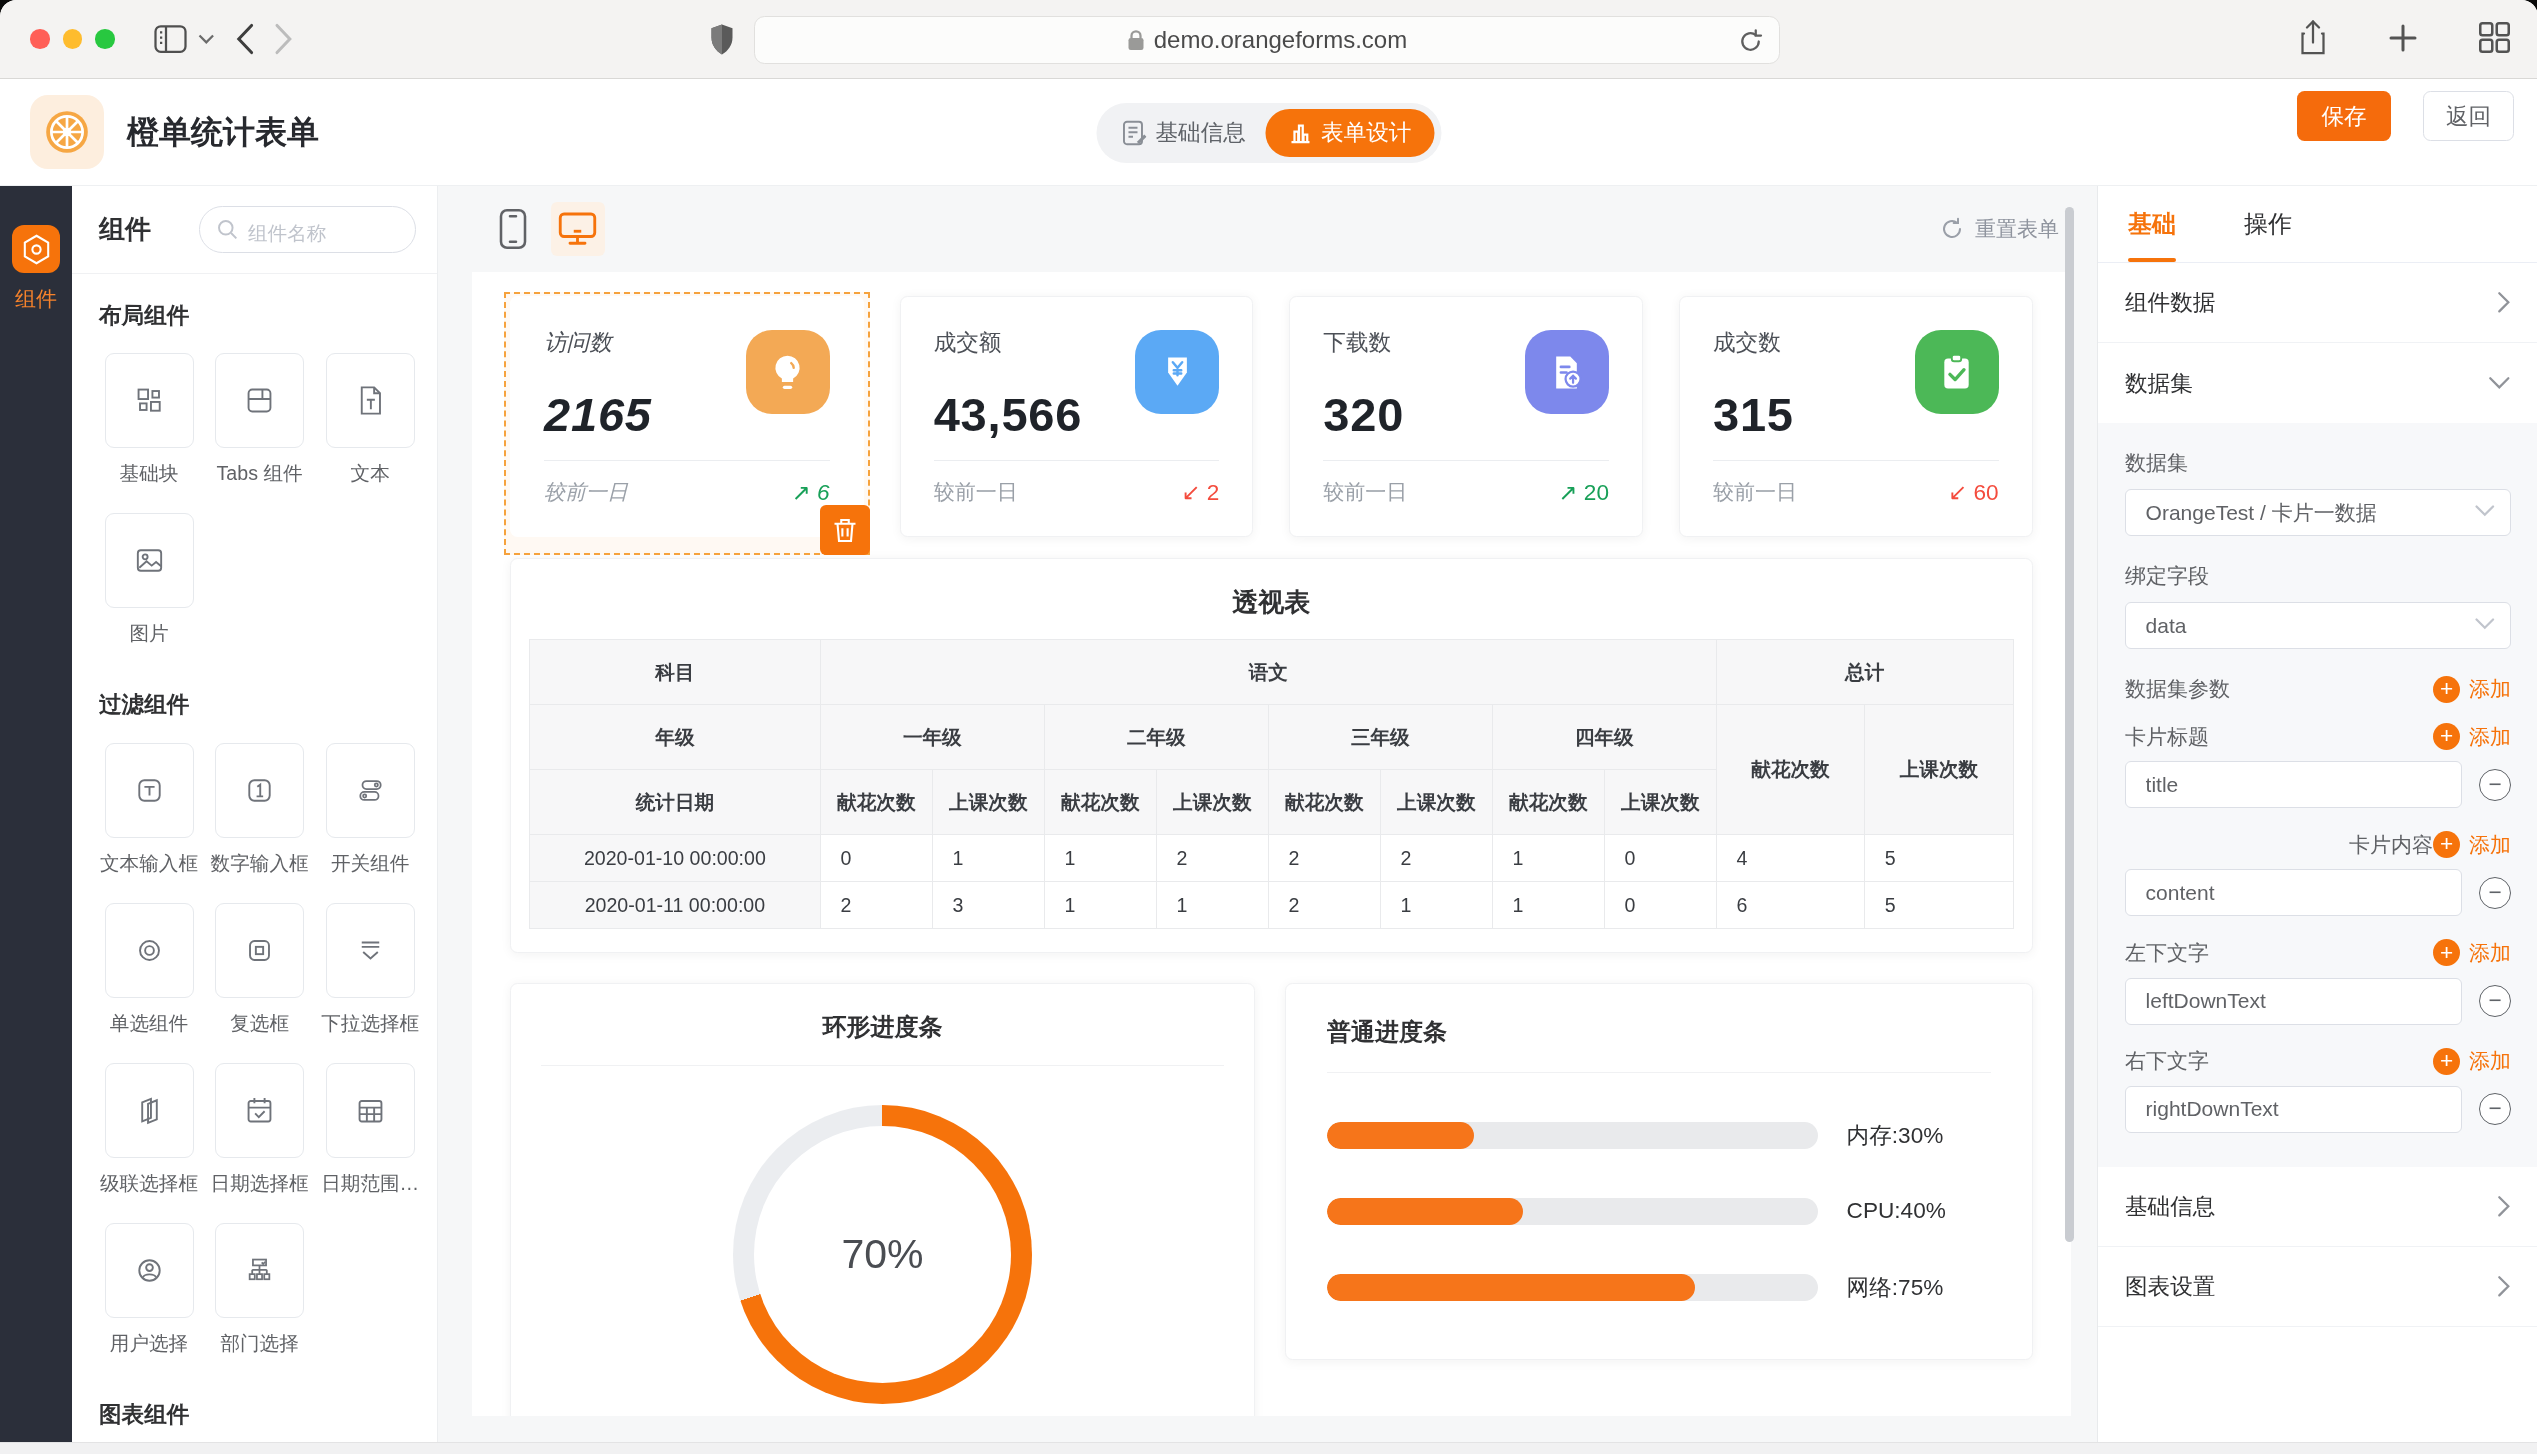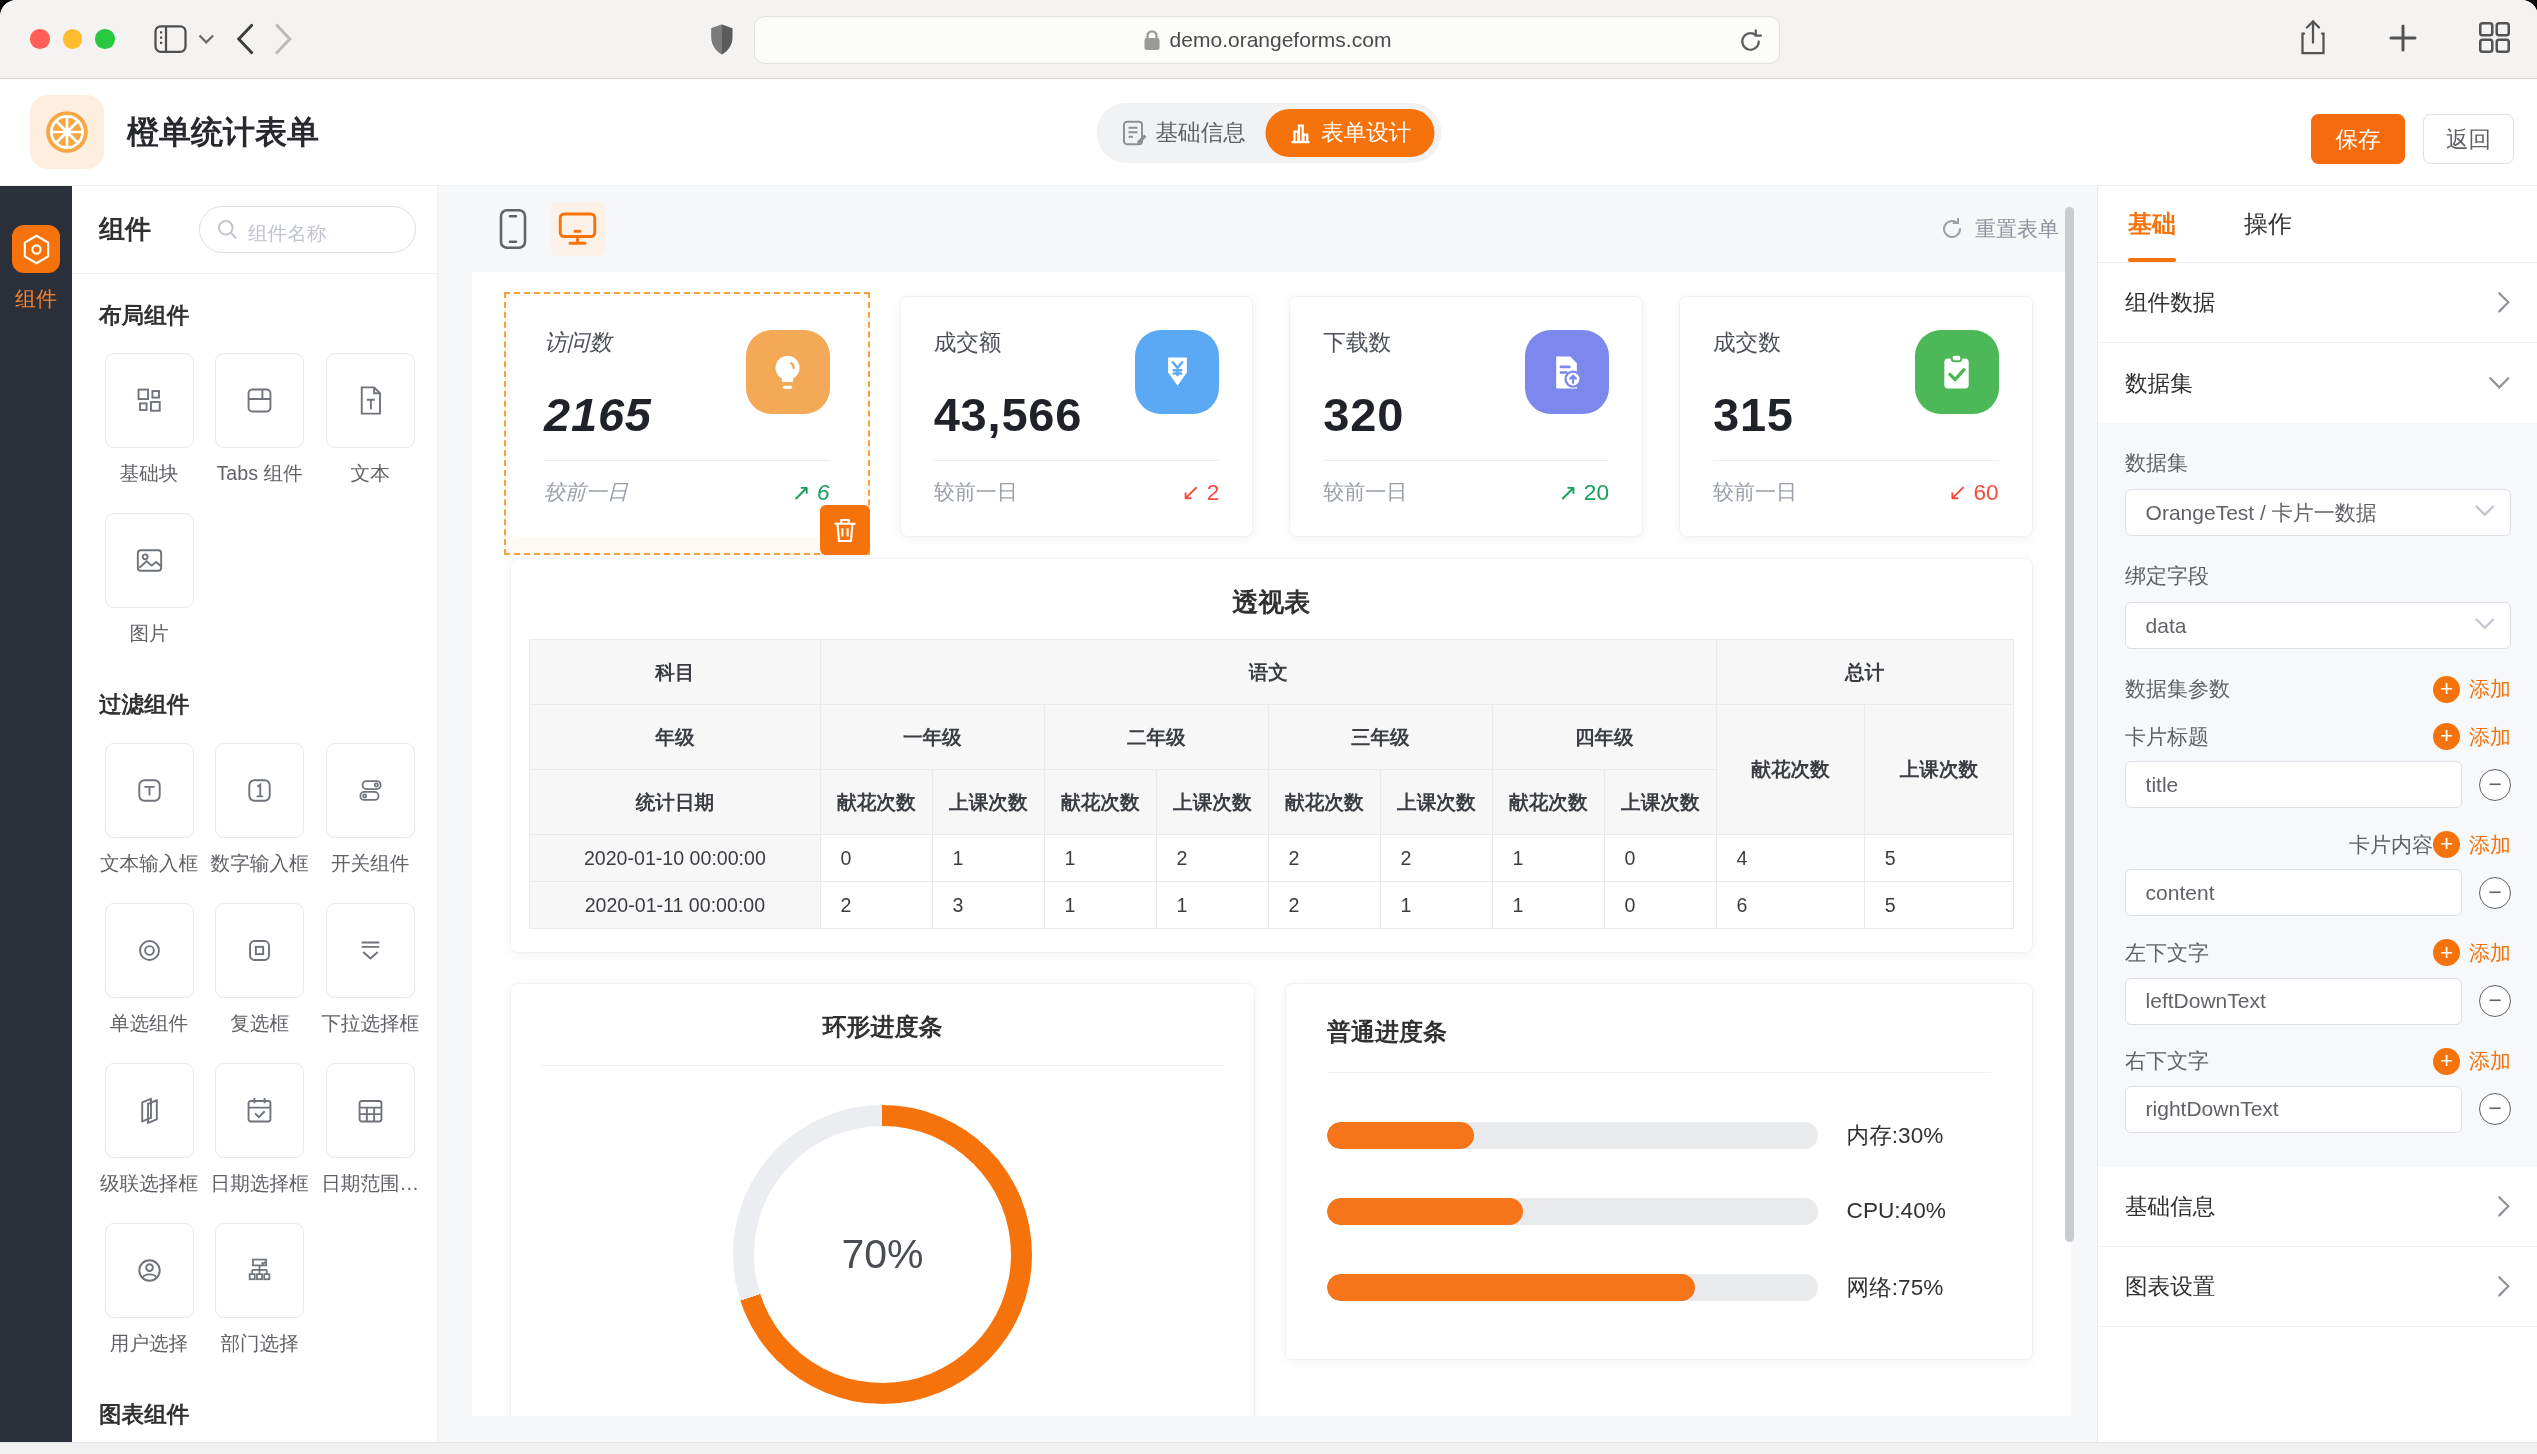--- a/index.html
+++ b/index.html
@@ -6,33 +6,33 @@
   html,body { width:2538px; height:1454px; background:#0a0a0a; font-family:"Liberation Sans","DejaVu Sans",sans-serif; overflow:hidden; }
   .window { position:relative; width:2538px; height:1454px; border-radius:16.6px 16.6px 0 0; overflow:hidden; background:#fff; }
 
   
   .chrome { position:absolute; left:0; top:0; width:100%; height:79px; background:#f4f3f2; border-bottom:0.8px solid #d9d8d6; display:flex; align-items:center; }
   .traffic { display:flex; gap:13px; margin-left:30px; }
   .dot { width:19.6px; height:19.6px; border-radius:50%; }
   .dot.r{background:#ff5f57}.dot.y{background:#febc2e}.dot.g{background:#28c840}
   .navgrp { display:flex; align-items:center; gap:19.6px; margin-left:38px; color:#4f4f4f; }
   .chev-mini { margin-left:-9px; }
-  .urlwrap { position:absolute; left:754px; top:16px; width:1026px; height:48px; background:#fcfcfb; border:0.8px solid #e1e0de; border-radius:10.6px; display:flex; align-items:center; justify-content:center; gap:9px; color:#4a4a4a; font-size:21px; }
+  .urlwrap { position:absolute; left:754px; top:16px; width:1026px; height:48px; background:#fcfcfb; border:0.8px solid #e1e0de; border-radius:10.6px; display:flex; align-items:center; justify-content:center; gap:9px; color:#4a4a4a; font-size:24px; }
   .url-reload { position:absolute; right:15px; top:10.6px; }
   .shield { position:absolute; left:709px; top:22.6px; }
   .chrome-right { position:absolute; right:27px; top:19.6px; display:flex; gap:60px; align-items:center; color:#535353; }
 
   
   .appbar { position:absolute; left:0; top:80px; width:100%; height:106px; background:#fff; border-bottom:0.8px solid #eef0f2; }
   .logo { position:absolute; left:30px; top:15px; width:74px; height:74px; background:#fdeede; border-radius:18px; display:flex; align-items:center; justify-content:center; }
   .app-title { position:absolute; left:127px; top:21px; font-size:32px; font-weight:bold; color:#27292e; line-height:63px; }
   .seg { position:absolute; left:50%; top:22.6px; transform:translateX(-50%); height:60px; background:#f1f2f4; border-radius:30px; display:flex; align-items:center; padding:0 7.5px 0 26px; gap:19.6px; }
   .seg-item { display:flex; align-items:center; gap:9px; color:#5f6368; font-size:22.6px; }
   .seg-active { display:flex; align-items:center; gap:9px; background:#f6730b; color:#fff; font-size:22.6px; border-radius:24px; height:48px; padding:0 22.6px; }
-  .hdr-btns { position:absolute; right:24px; top:34px; display:flex; gap:18px; }
+  .hdr-btns { position:absolute; right:24px; top:11px; display:flex; gap:32px; }
   .btn-save { width:94px; height:50px; background:#f56b0c; color:#fff; font-size:22.6px; border:none; border-radius:7.5px; }
   .btn-back { width:91px; height:50px; background:#fff; color:#606266; font-size:22.6px; border:0.8px solid #dcdfe6; border-radius:7.5px; }
 
   
   .content { position:absolute; left:0; top:186px; width:100%; height:1268px; display:flex; }
   .rail { width:72px; background:#2b2f3a; flex:none; display:flex; flex-direction:column; align-items:center; }
   .rail-btn { margin-top:39px; width:48px; height:48px; background:#f6730b; border-radius:12px; display:flex; align-items:center; justify-content:center; }
   .rail-label { margin-top:12px; color:#f6822b; font-size:21px; }
   .sidebar { width:366px; flex:none; background:#fff; border-right:0.8px solid #eceef0; overflow:hidden; }
   .sb-head { display:flex; align-items:center; justify-content:space-between; padding:0 21px 0 27px; height:88px; border-bottom:0.8px solid #f0f1f3; }

